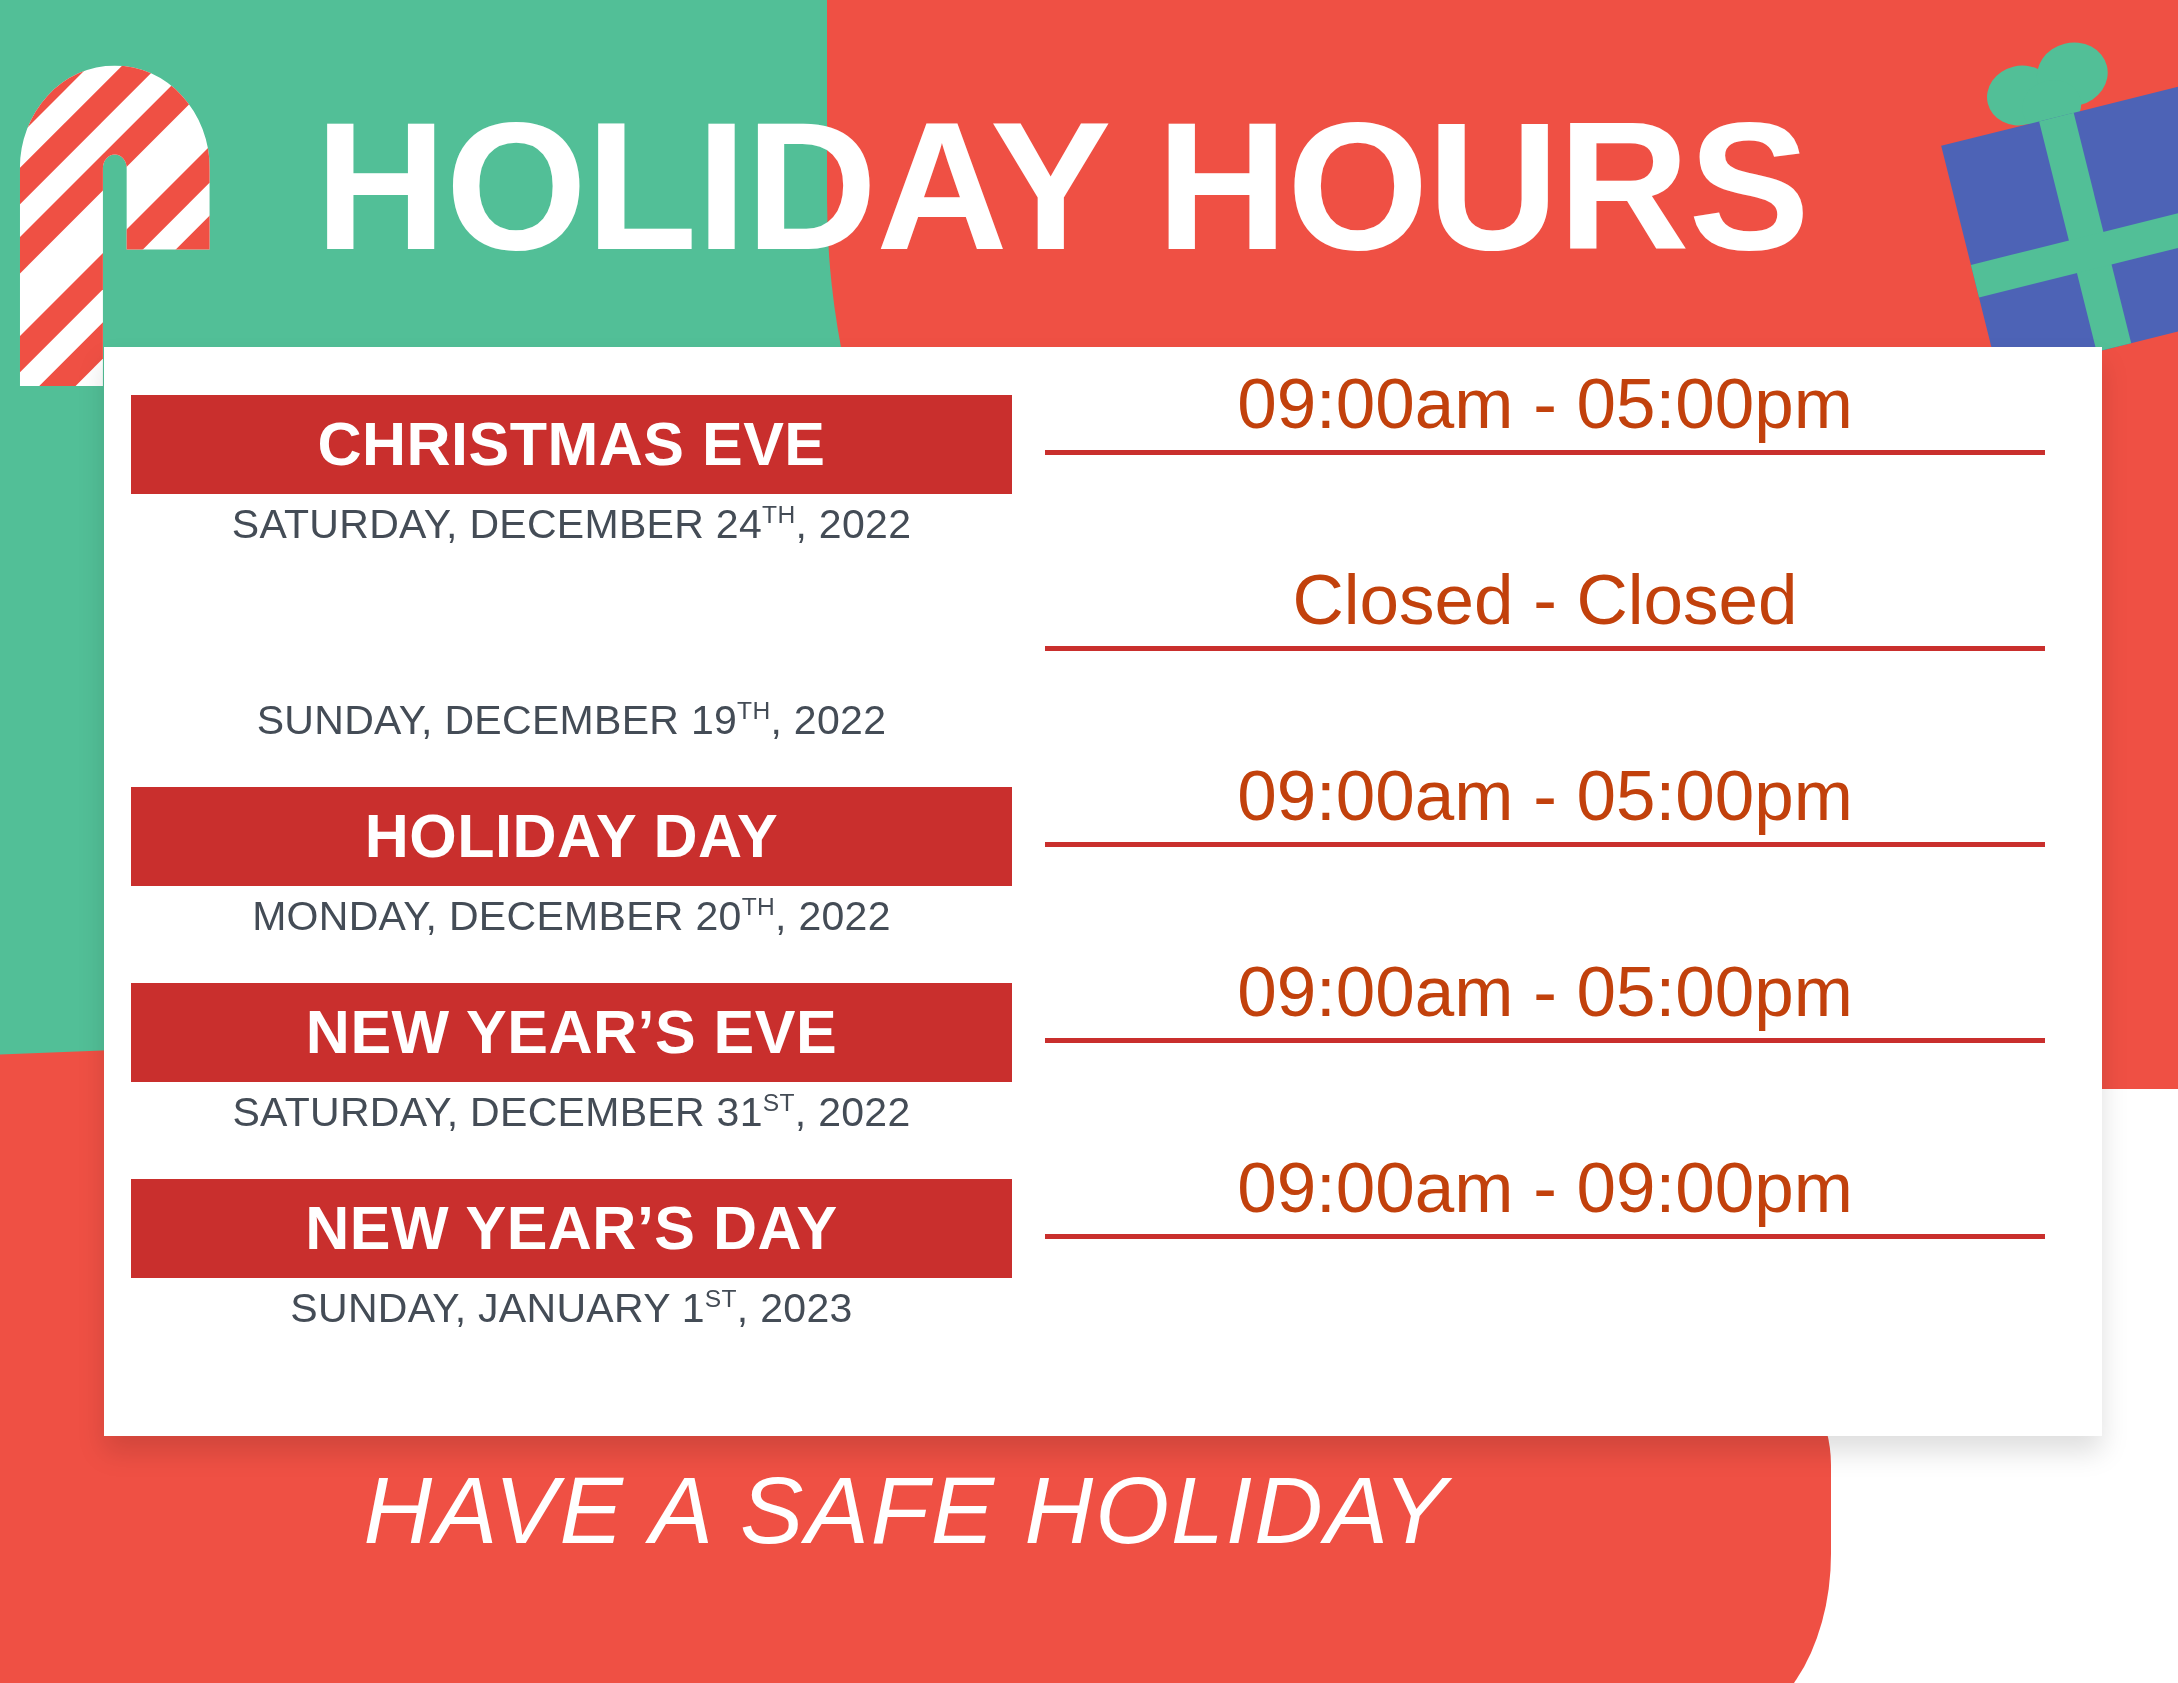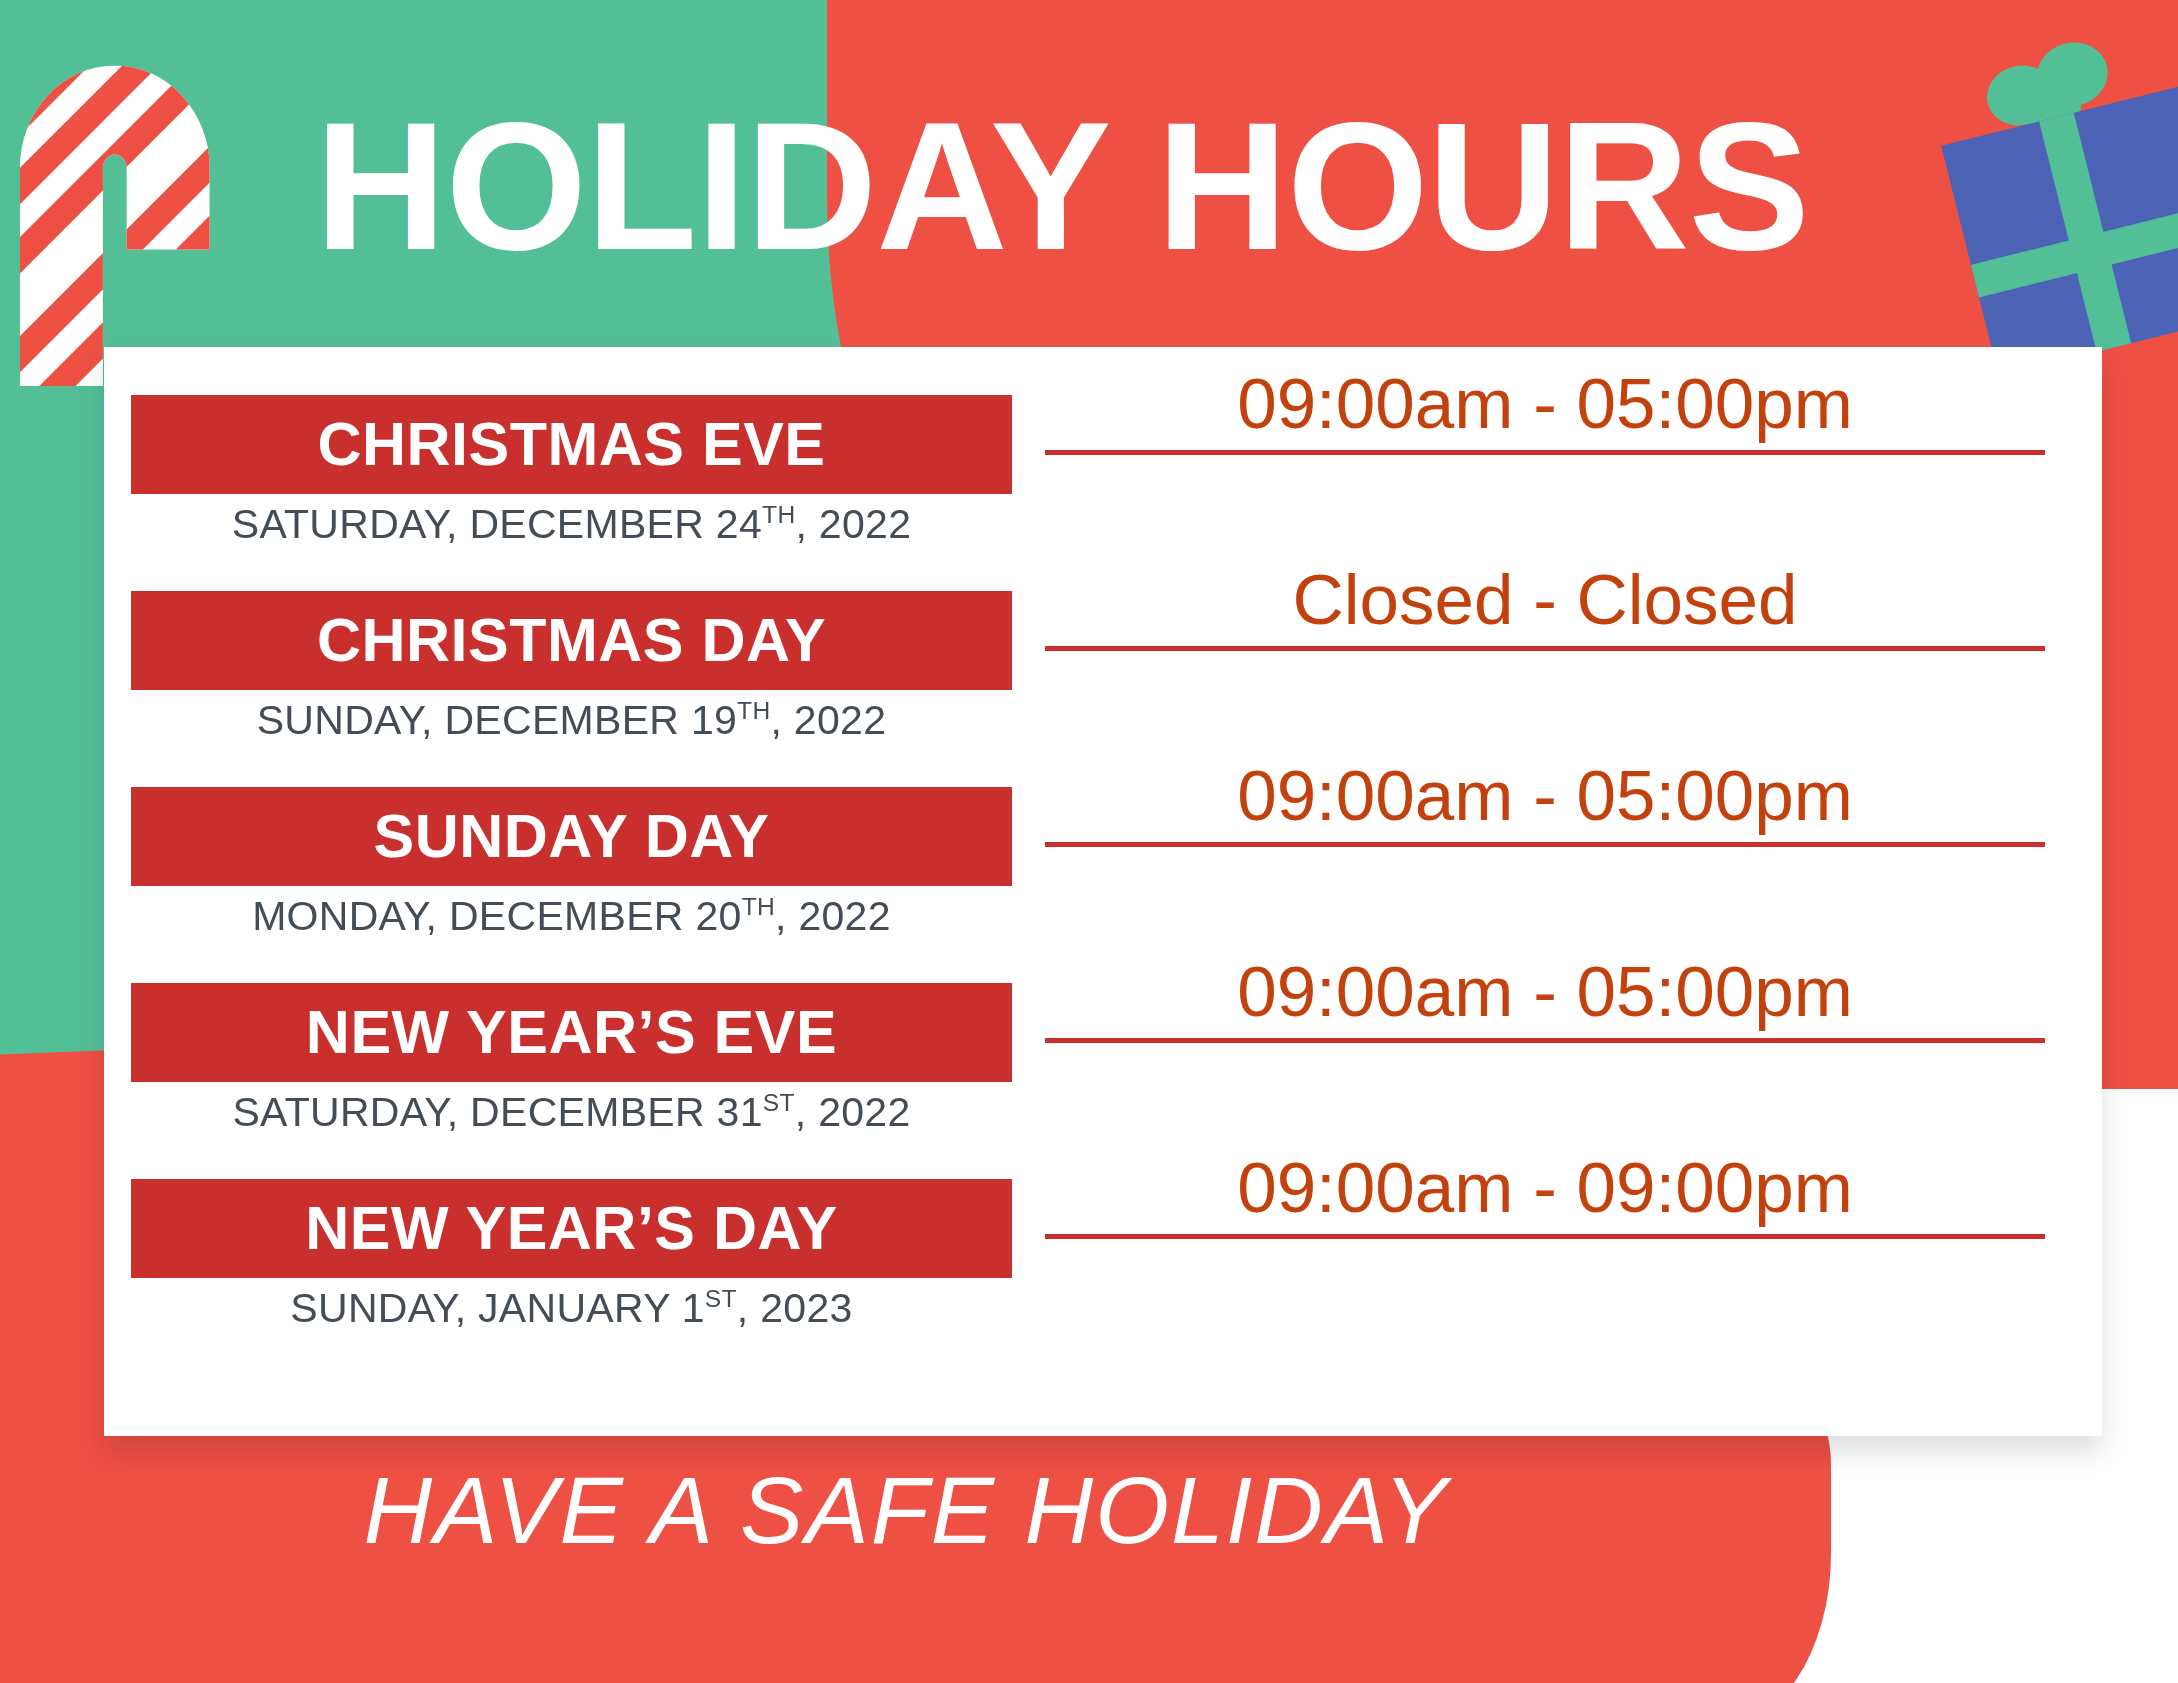--- a/index.html
+++ b/index.html
@@ -252,33 +252,30 @@
           <span class="label-text">CHRISTMAS EVE</span>
         </div>
         <div class="date-text"><span>SATURDAY, DECEMBER 24</span><sup>TH</sup><span>, 2022</span></div>
         <div class="hours-wrap">
           <div class="hours-text">09:00am - 05:00pm</div>
           <div class="hours-rule"></div>
         </div>
       </div>
 
       <div class="row">
+        <div class="date-text"><span>SUNDAY, DECEMBER 19</span><sup>TH</sup><span>, 2022</span></div>
+        <div class="hours-wrap">
+          <div class="hours-text">Closed - Closed</div>
+          <div class="hours-rule"></div>
+        </div>
+      </div>
+
+      <div class="row">
         <div class="label-bar">
-          <span class="label-text">CHRISTMAS DAY</span>
-        </div>
-        <div class="date-text"><span>SUNDAY, DECEMBER 19</span><sup>TH</sup><span>, 2022</span></div>
-        <div class="hours-wrap">
-          <div class="hours-text">Closed - Closed</div>
-          <div class="hours-rule"></div>
-        </div>
-      </div>
-
-      <div class="row">
-        <div class="label-bar">
-          <span class="label-text">SUNDAY DAY</span>
+          <span class="label-text">HOLIDAY DAY</span>
         </div>
         <div class="date-text"><span>MONDAY, DECEMBER 20</span><sup>TH</sup><span>, 2022</span></div>
         <div class="hours-wrap">
           <div class="hours-text">09:00am - 05:00pm</div>
           <div class="hours-rule"></div>
         </div>
       </div>
 
       <div class="row">
         <div class="label-bar">

